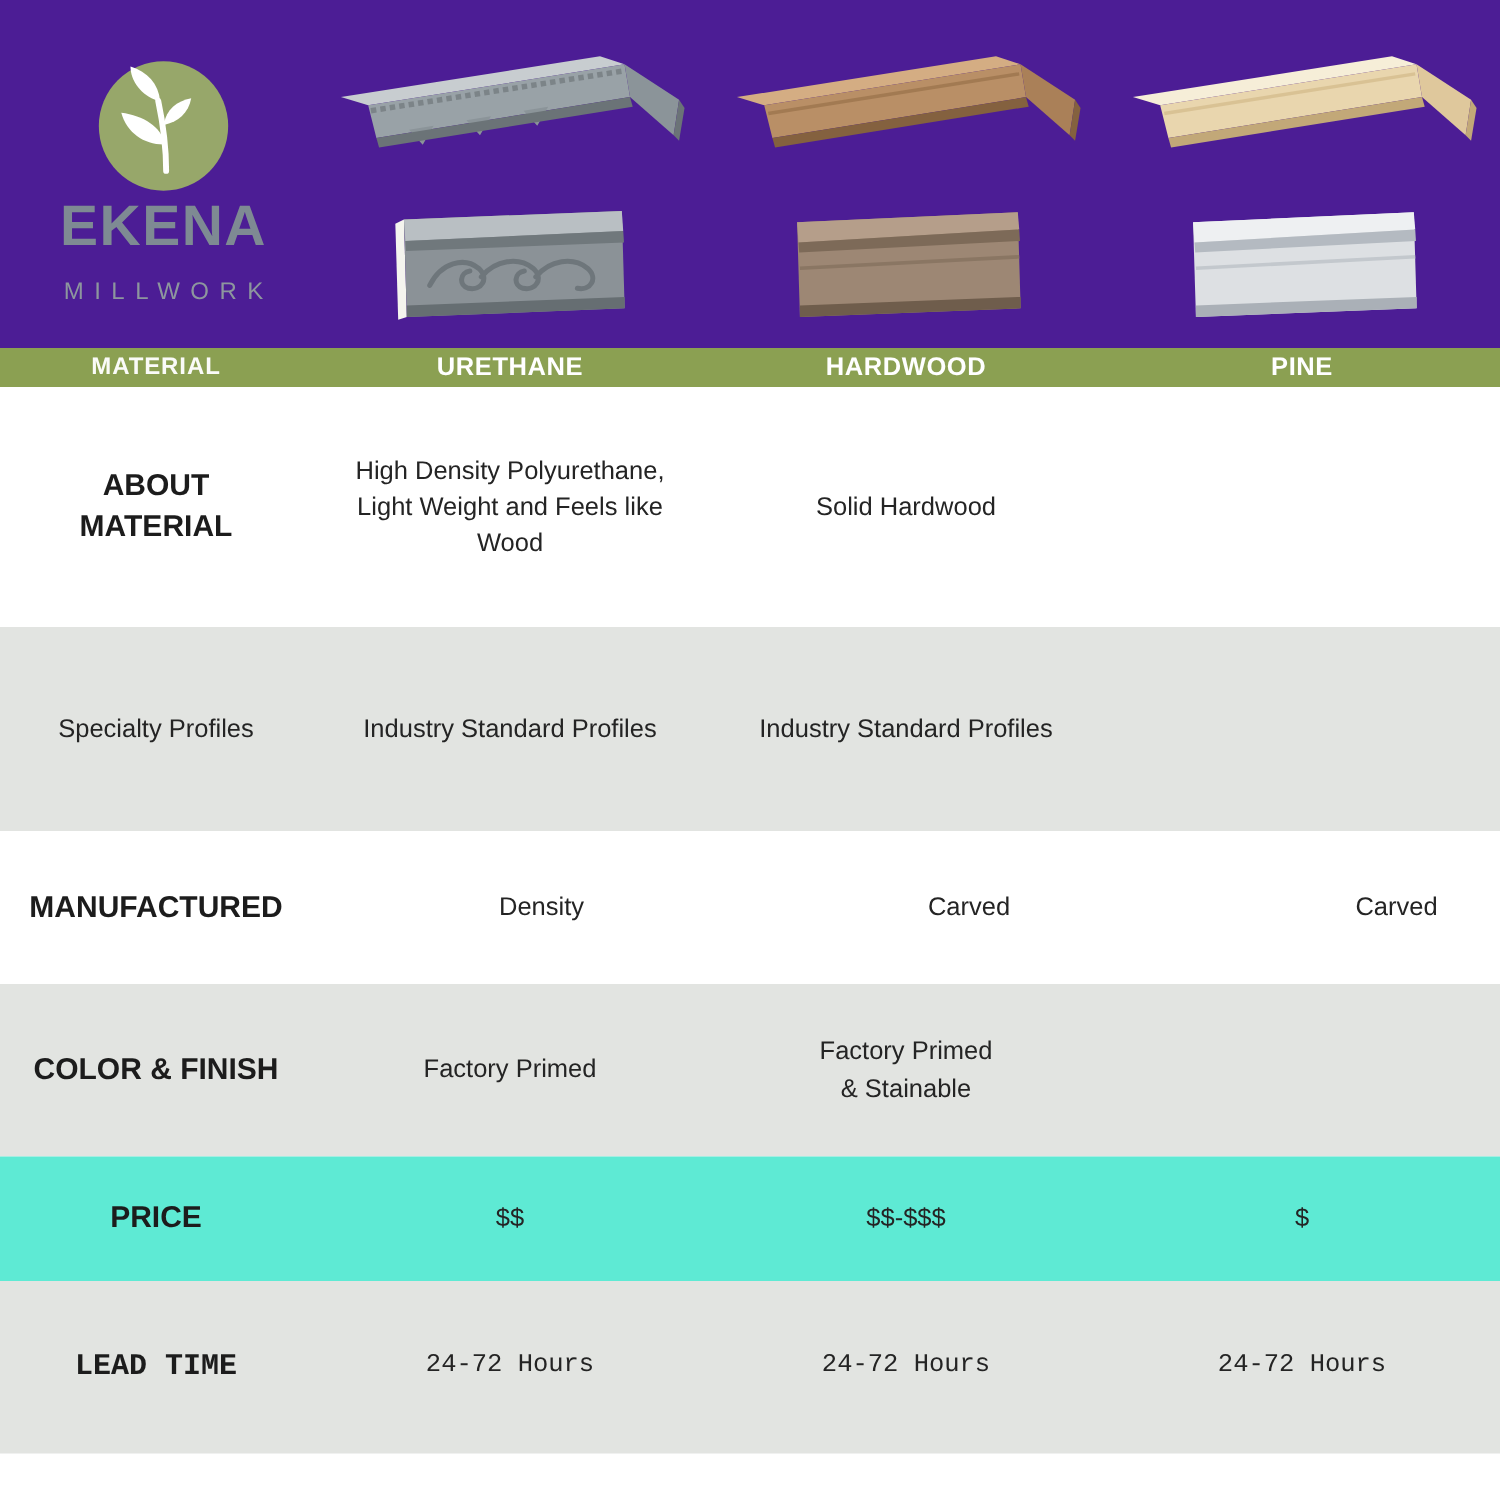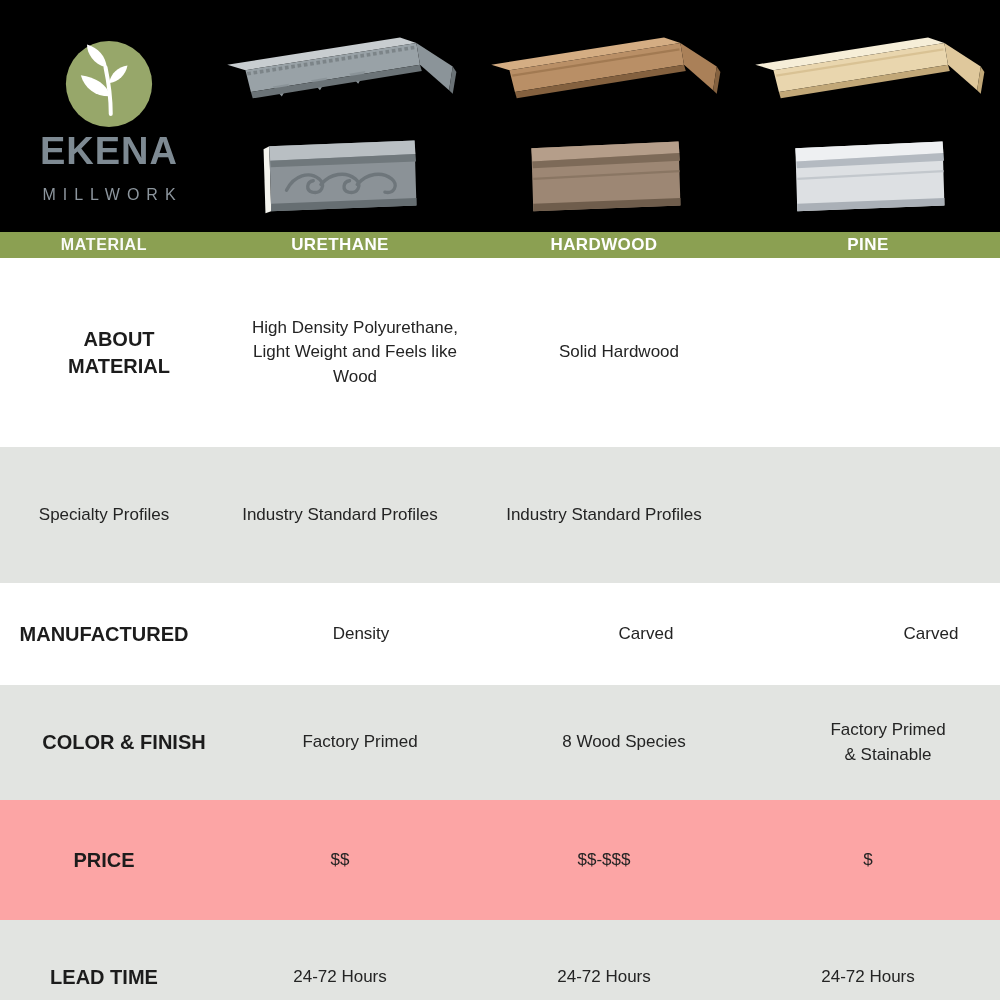--- a/index.html
+++ b/index.html
@@ -1,20 +1,20 @@
 <!DOCTYPE html>
 <html><head>
 <meta charset="utf-8">
 <style>
   html,body{margin:0;padding:0;background:#fff;}
   .page{position:relative;width:1000px;height:1000px;background:#fff;overflow:hidden;
         font-family:"Liberation Sans",sans-serif;color:#222;}
 
   
-  .top{position:relative;height:232px;background:#000000;}
+  .top{position:relative;height:232px;background:#4c1d95;}
   .logo{position:absolute;left:20px;top:40px;width:178px;text-align:center;}
   .logo-circle{width:88px;height:88px;display:block;margin:0 auto;}
   .logo-name{font-size:38px;font-weight:700;color:#7e8a93;letter-spacing:1px;line-height:1.05;margin-top:4px;}
   .logo-sub{font-size:16px;font-weight:400;color:#8d969e;letter-spacing:7px;text-indent:7px;margin-top:14px;}
 
   .products{position:absolute;left:208px;top:0;width:792px;height:232px;
             display:grid;grid-template-columns:1fr 1fr 1fr;}
   .product-col{display:flex;flex-direction:column;align-items:center;padding-top:32px;}
   .crown-svg{width:252px;height:100px;}
   .trim-svg{width:172px;height:82px;margin-top:2px;}
@@ -22,26 +22,26 @@
   
   .thead{display:grid;grid-template-columns:208px 264px 264px 264px;height:26px;
          background:#8ba052;align-items:center;text-align:center;color:#fff;}
   .th{font-size:17px;font-weight:700;letter-spacing:.4px;}
   .th-label{font-size:16px;font-weight:600;opacity:.96;letter-spacing:.6px;}
 
   .row{display:grid;grid-template-columns:208px 264px 264px 264px;text-align:center;}
   .row>div{display:flex;align-items:center;justify-content:center;white-space:pre-line;padding:0 14px;box-sizing:border-box;}
   .cell-label{font-weight:700;font-size:20px;color:#1c1c1c;line-height:1.35;}
   .cell-val{font-size:17px;font-weight:400;color:#242424;line-height:1.42;}
-  .r1{height:189px;background:#ffffff;margin-left:15px;}
+  .r1{height:160px;background:#ffffff;}
   .r2{height:136px;background:#e2e4e1;}
   .r3{height:102px;background:#ffffff;gap:21px;}
-  .r4{height:115px;background:#e2e4e1;padding-left:20px;}
-  .r5{height:120px;background:#fca5a5;}
-  .r6{height:115px;background:#e2e4e1;}
+  .r4{height:115px;background:#e2e4e1;}
+  .r5{height:83px;background:#5eead4;}
+  .r6{height:115px;background:#e2e4e1;font-family:Liberation Mono, monospace;}
 </style>
 </head>
 <body>
 
 <div class="page">
 
   <div class="top">
 
     <div class="logo">
       <svg class="logo-circle" viewBox="0 0 100 100">
@@ -143,21 +143,20 @@
   <div class="row r3">
     <div class="cell-label">MANUFACTURED</div>
     <div class="cell-val">Density</div>
     <div class="cell-val">Carved</div>
     <div class="cell-val">Carved</div>
   </div>
 
   <div class="row r4">
     <div class="cell-label">COLOR &amp; FINISH</div>
     <div class="cell-val">Factory Primed</div>
-    <div class="cell-val">8 Wood Species</div>
     <div class="cell-val">Factory Primed
 &amp; Stainable</div>
   </div>
 
   <div class="row r5">
     <div class="cell-label">PRICE</div>
     <div class="cell-val">$$</div>
     <div class="cell-val">$$-$$$</div>
     <div class="cell-val">$</div>
   </div>

